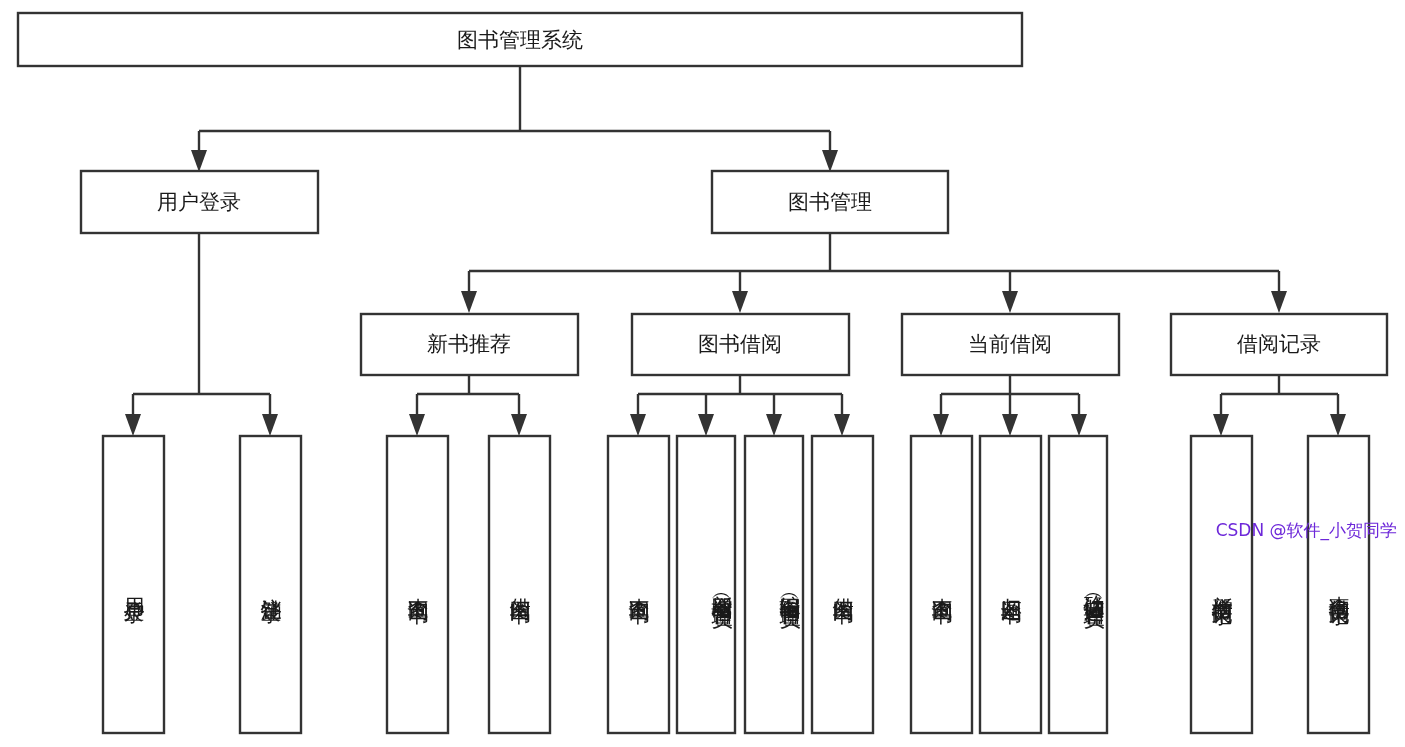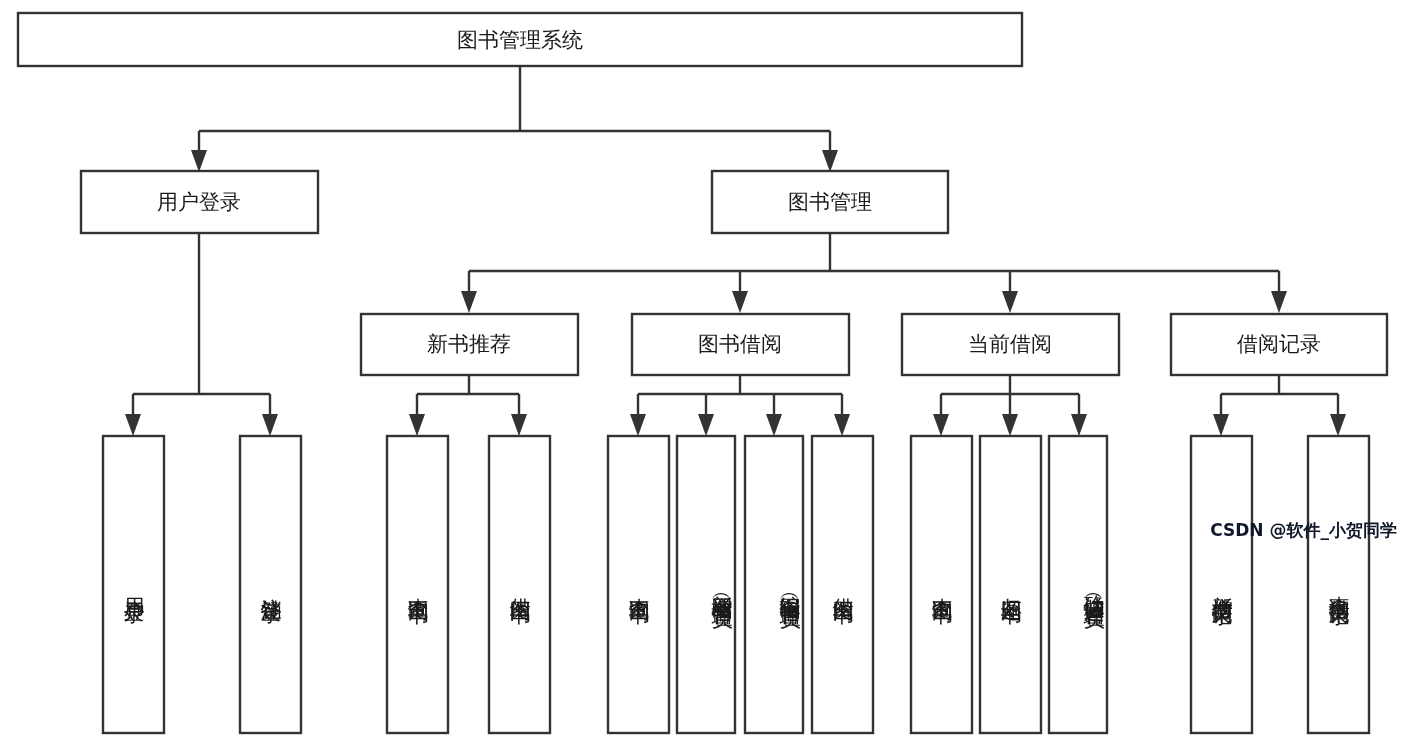--- a/index.html
+++ b/index.html
@@ -63,24 +63,23 @@
     white-space: nowrap;
     pointer-events: none;
     user-select: none;
   }
   .watermark {
     position: absolute;
     right: 8px;
     bottom: 4px;
     font-family: "DejaVu Sans", "Liberation Sans", sans-serif;
     font-size: 17px;
-    color: #0f172a;
+    color: #6d28d9;
     white-space: nowrap;
     user-select: none;
-    font-weight: bold;
   }
 </style>
 </head>
 <body>
 
 <div id="diagram-root">
 
   <svg class="diagram-canvas" viewBox="0 0 1405 747" xmlns="http://www.w3.org/2000/svg">
 
     <g>

